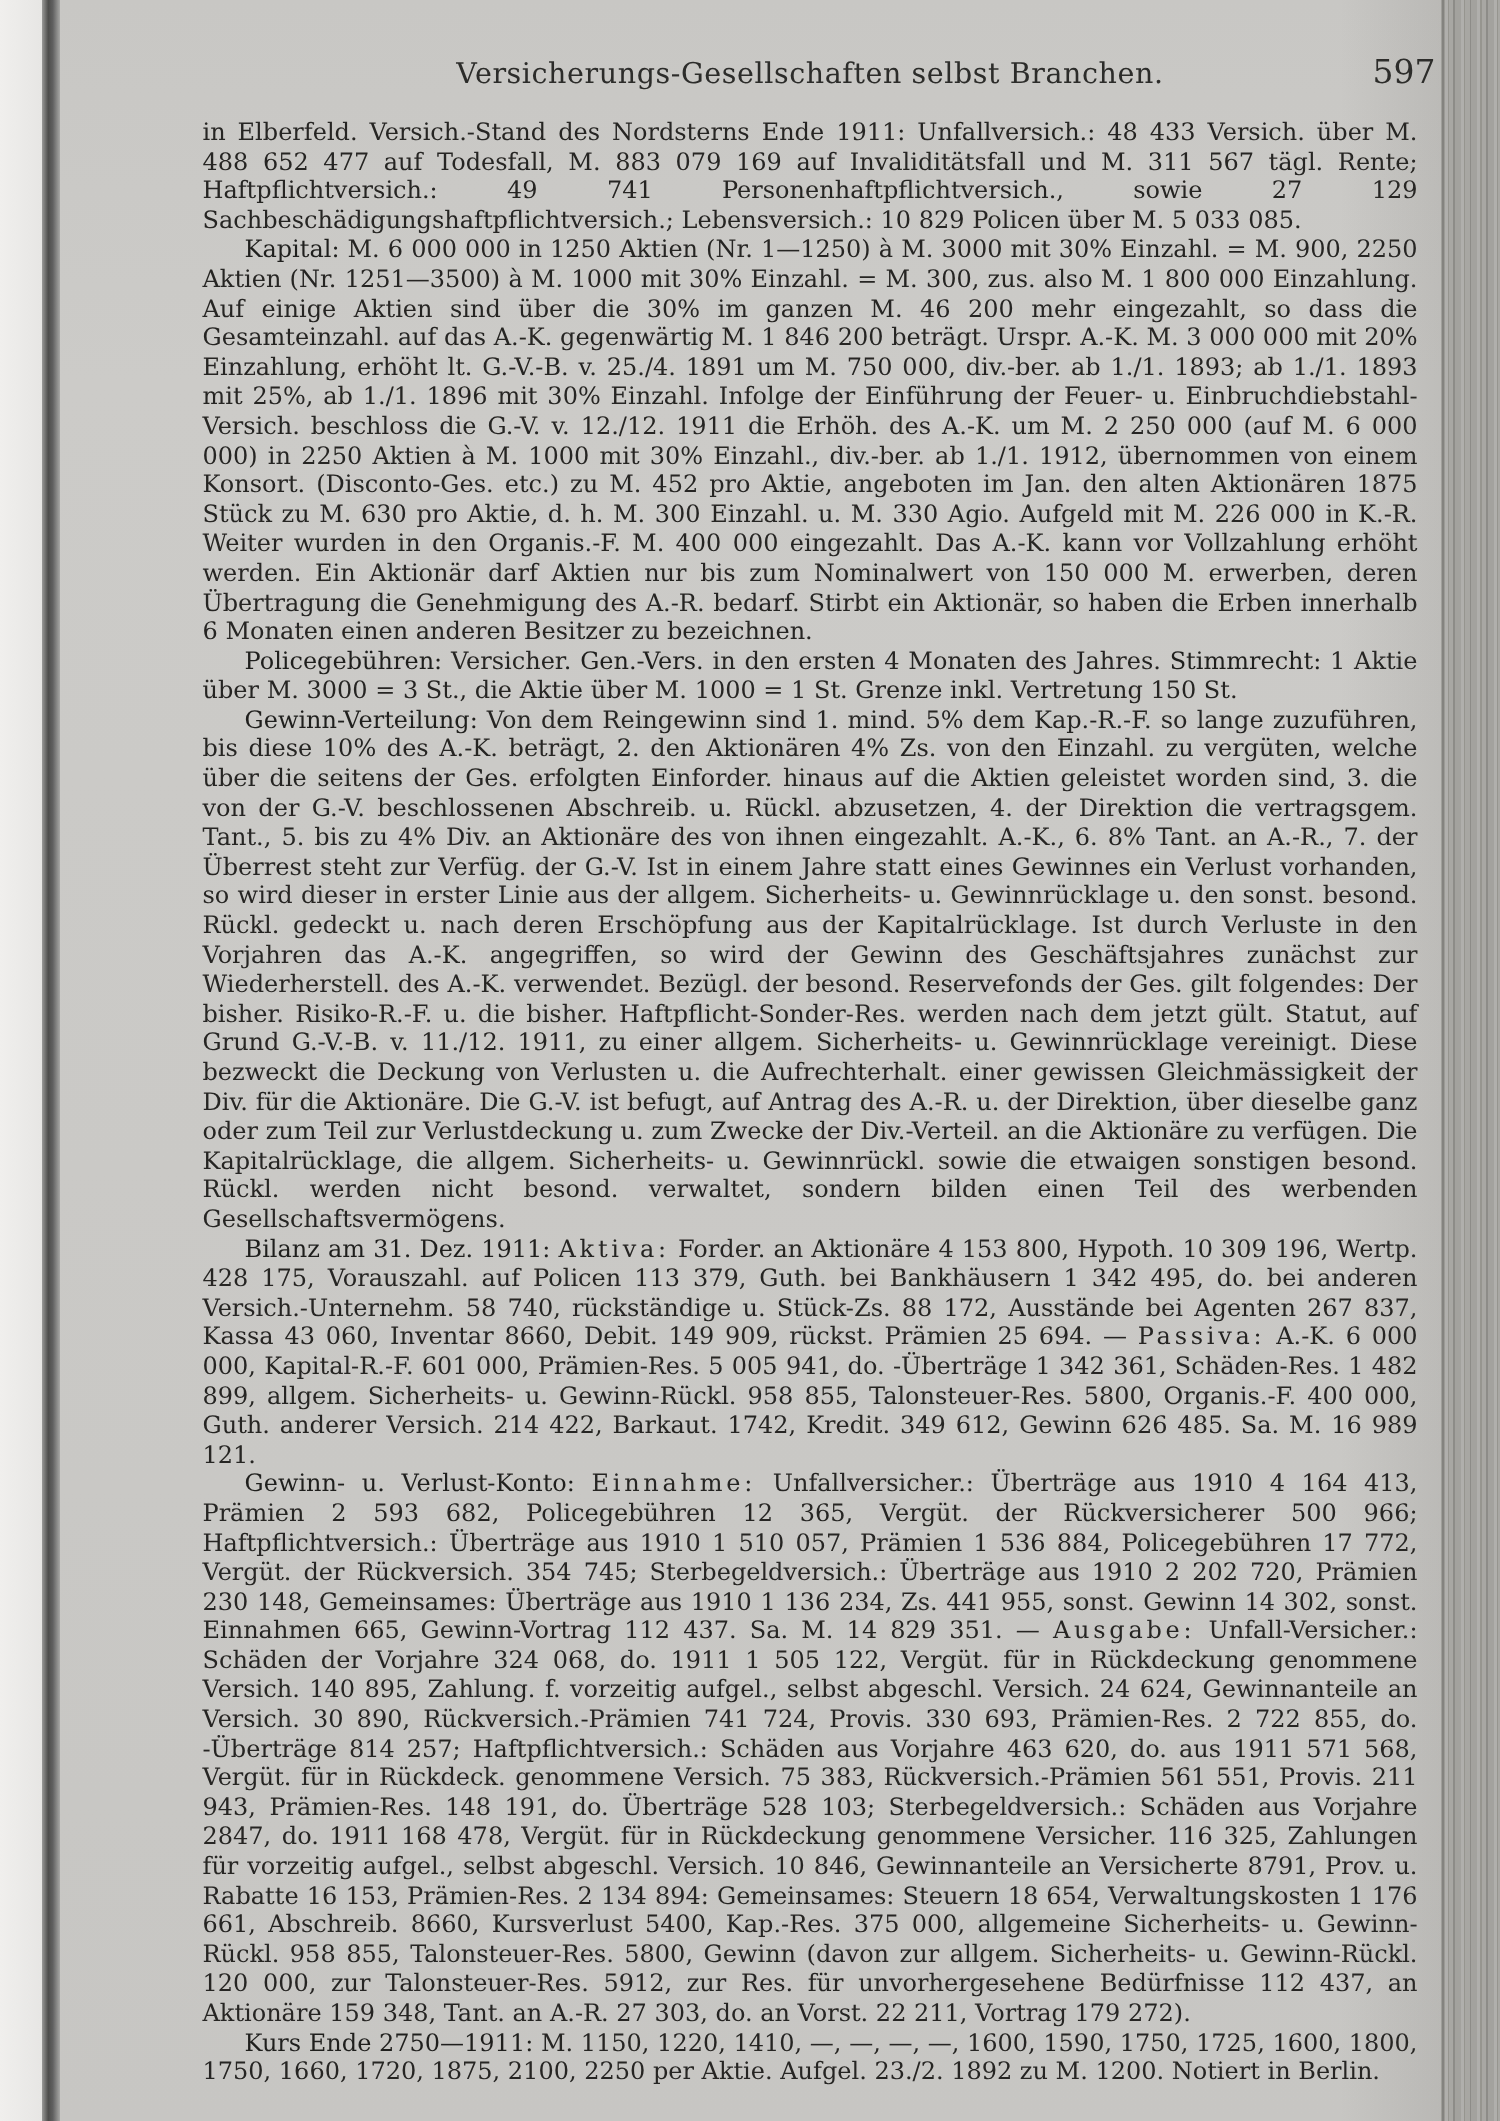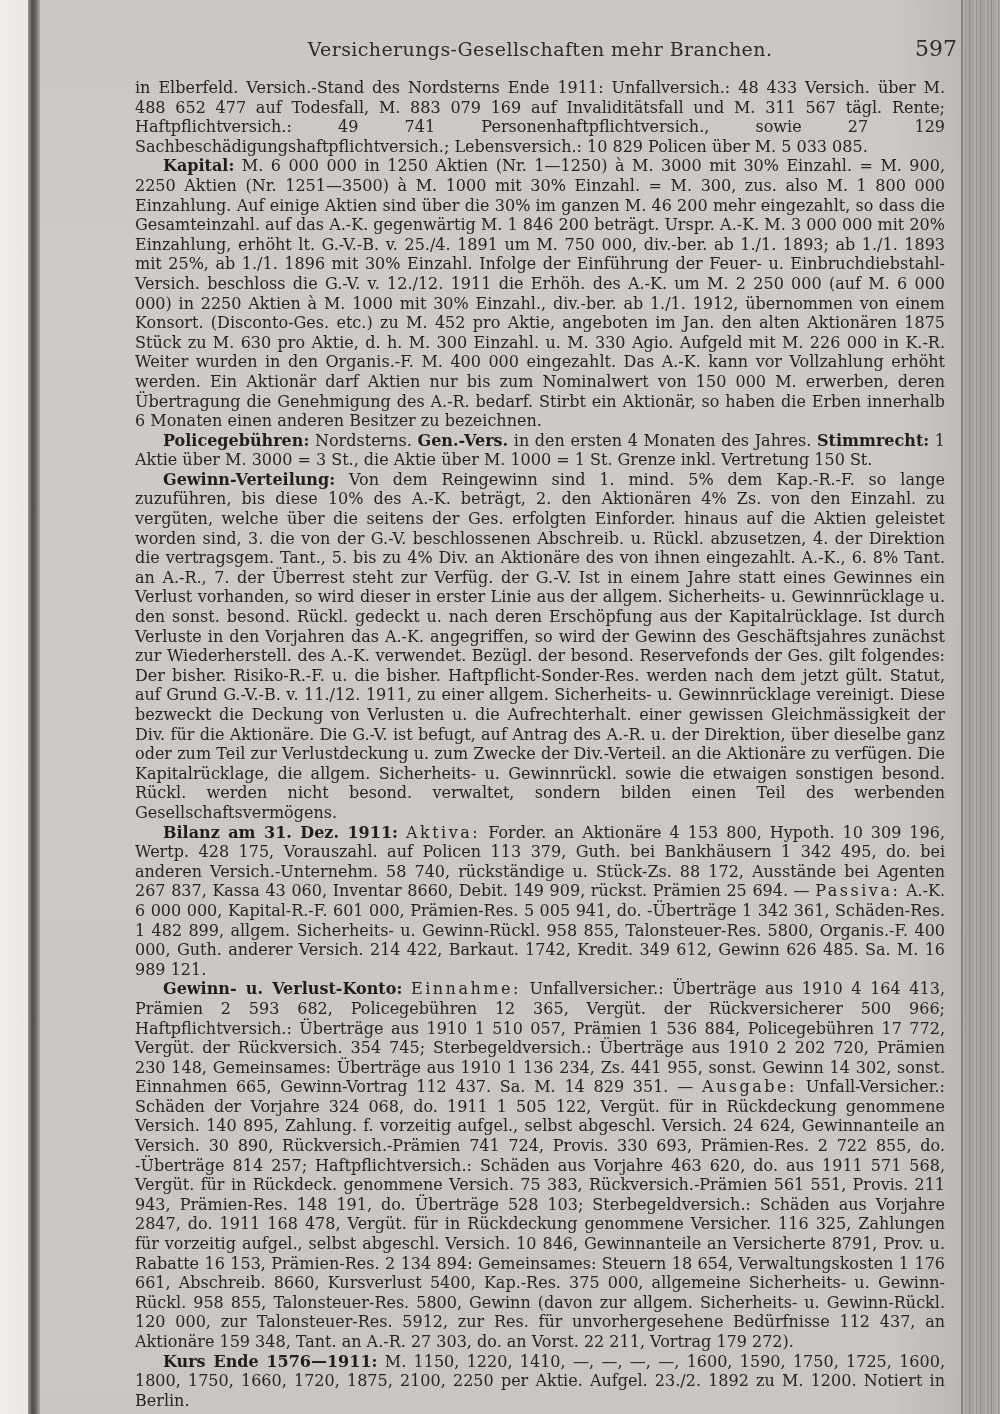--- a/index.html
+++ b/index.html
@@ -58,39 +58,39 @@
   }
 
   .text-block {
     position: absolute; left: 95px; width: 810px; top: 78px;
     font-size: 16px; line-height: 19.6px;
     color: #262523;
     text-align: justify;
   }
   p.para { margin: 0; }
   p.para.indent { text-indent: 28px; }
-  .seg-bold { font-weight: bold; color: #1f1f1d; }
+  .seg-bold { font-weight: normal; color: #1f1f1d; }
   .seg-spaced { letter-spacing: 2.5px; }
 </style>
 </head>
 <body>
 
 <div class="scan">
   <div class="left-strip"></div>
   <div class="gutter"></div>
   <div class="page">
     <div class="header">
-      <div class="running-title">Versicherungs-Gesellschaften mehr Branchen.</div>
+      <div class="running-title">Versicherungs-Gesellschaften selbst Branchen.</div>
       <div class="page-number">597</div>
     </div>
     <div class="text-block">
         <p class="para"><span class="seg-normal">in Elberfeld. Versich.-Stand des Nordsterns Ende 1911: Unfallversich.: 48 433 Versich. über M. 488 652 477 auf Todesfall, M. 883 079 169 auf Invaliditätsfall und M. 311 567 tägl. Rente; Haftpflichtversich.: 49 741 Personenhaftpflichtversich., sowie 27 129 Sachbeschädigungshaftpflichtversich.; Lebensversich.: 10 829 Policen über M. 5 033 085.</span></p>
         <p class="para indent"><span class="seg-bold">Kapital:</span><span class="seg-normal"> M. 6 000 000 in 1250 Aktien (Nr. 1—1250) à M. 3000 mit 30% Einzahl. = M. 900, 2250 Aktien (Nr. 1251—3500) à M. 1000 mit 30% Einzahl. = M. 300, zus. also M. 1 800 000 Einzahlung. Auf einige Aktien sind über die 30% im ganzen M. 46 200 mehr eingezahlt, so dass die Gesamteinzahl. auf das A.-K. gegenwärtig M. 1 846 200 beträgt. Urspr. A.-K. M. 3 000 000 mit 20% Einzahlung, erhöht lt. G.-V.-B. v. 25./4. 1891 um M. 750 000, div.-ber. ab 1./1. 1893; ab 1./1. 1893 mit 25%, ab 1./1. 1896 mit 30% Einzahl. Infolge der Einführung der Feuer- u. Einbruchdiebstahl-Versich. beschloss die G.-V. v. 12./12. 1911 die Erhöh. des A.-K. um M. 2 250 000 (auf M. 6 000 000) in 2250 Aktien à M. 1000 mit 30% Einzahl., div.-ber. ab 1./1. 1912, übernommen von einem Konsort. (Disconto-Ges. etc.) zu M. 452 pro Aktie, angeboten im Jan. den alten Aktionären 1875 Stück zu M. 630 pro Aktie, d. h. M. 300 Einzahl. u. M. 330 Agio. Aufgeld mit M. 226 000 in K.-R. Weiter wurden in den Organis.-F. M. 400 000 eingezahlt. Das A.-K. kann vor Vollzahlung erhöht werden. Ein Aktionär darf Aktien nur bis zum Nominalwert von 150 000 M. erwerben, deren Übertragung die Genehmigung des A.-R. bedarf. Stirbt ein Aktionär, so haben die Erben innerhalb 6 Monaten einen anderen Besitzer zu bezeichnen.</span></p>
-        <p class="para indent"><span class="seg-bold">Policegebühren:</span><span class="seg-normal"> Nordsterns. </span><span class="seg-bold">Gen.-Vers.</span><span class="seg-normal"> in den ersten 4 Monaten des Jahres. </span><span class="seg-bold">Stimmrecht:</span><span class="seg-normal"> 1 Aktie über M. 3000 = 3 St., die Aktie über M. 1000 = 1 St. Grenze inkl. Vertretung 150 St.</span></p>
+        <p class="para indent"><span class="seg-bold">Policegebühren:</span><span class="seg-normal"> Versicher. </span><span class="seg-bold">Gen.-Vers.</span><span class="seg-normal"> in den ersten 4 Monaten des Jahres. </span><span class="seg-bold">Stimmrecht:</span><span class="seg-normal"> 1 Aktie über M. 3000 = 3 St., die Aktie über M. 1000 = 1 St. Grenze inkl. Vertretung 150 St.</span></p>
         <p class="para indent"><span class="seg-bold">Gewinn-Verteilung:</span><span class="seg-normal"> Von dem Reingewinn sind 1. mind. 5% dem Kap.-R.-F. so lange zuzuführen, bis diese 10% des A.-K. beträgt, 2. den Aktionären 4% Zs. von den Einzahl. zu vergüten, welche über die seitens der Ges. erfolgten Einforder. hinaus auf die Aktien geleistet worden sind, 3. die von der G.-V. beschlossenen Abschreib. u. Rückl. abzusetzen, 4. der Direktion die vertragsgem. Tant., 5. bis zu 4% Div. an Aktionäre des von ihnen eingezahlt. A.-K., 6. 8% Tant. an A.-R., 7. der Überrest steht zur Verfüg. der G.-V. Ist in einem Jahre statt eines Gewinnes ein Verlust vorhanden, so wird dieser in erster Linie aus der allgem. Sicherheits- u. Gewinnrücklage u. den sonst. besond. Rückl. gedeckt u. nach deren Erschöpfung aus der Kapitalrücklage. Ist durch Verluste in den Vorjahren das A.-K. angegriffen, so wird der Gewinn des Geschäftsjahres zunächst zur Wiederherstell. des A.-K. verwendet. Bezügl. der besond. Reservefonds der Ges. gilt folgendes: Der bisher. Risiko-R.-F. u. die bisher. Haftpflicht-Sonder-Res. werden nach dem jetzt gült. Statut, auf Grund G.-V.-B. v. 11./12. 1911, zu einer allgem. Sicherheits- u. Gewinnrücklage vereinigt. Diese bezweckt die Deckung von Verlusten u. die Aufrechterhalt. einer gewissen Gleichmässigkeit der Div. für die Aktionäre. Die G.-V. ist befugt, auf Antrag des A.-R. u. der Direktion, über dieselbe ganz oder zum Teil zur Verlustdeckung u. zum Zwecke der Div.-Verteil. an die Aktionäre zu verfügen. Die Kapitalrücklage, die allgem. Sicherheits- u. Gewinnrückl. sowie die etwaigen sonstigen besond. Rückl. werden nicht besond. verwaltet, sondern bilden einen Teil des werbenden Gesellschaftsvermögens.</span></p>
         <p class="para indent"><span class="seg-bold">Bilanz am 31. Dez. 1911:</span><span class="seg-normal"> </span><span class="seg-spaced">Aktiva:</span><span class="seg-normal"> Forder. an Aktionäre 4 153 800, Hypoth. 10 309 196, Wertp. 428 175, Vorauszahl. auf Policen 113 379, Guth. bei Bankhäusern 1 342 495, do. bei anderen Versich.-Unternehm. 58 740, rückständige u. Stück-Zs. 88 172, Ausstände bei Agenten 267 837, Kassa 43 060, Inventar 8660, Debit. 149 909, rückst. Prämien 25 694. — </span><span class="seg-spaced">Passiva:</span><span class="seg-normal"> A.-K. 6 000 000, Kapital-R.-F. 601 000, Prämien-Res. 5 005 941, do. -Überträge 1 342 361, Schäden-Res. 1 482 899, allgem. Sicherheits- u. Gewinn-Rückl. 958 855, Talonsteuer-Res. 5800, Organis.-F. 400 000, Guth. anderer Versich. 214 422, Barkaut. 1742, Kredit. 349 612, Gewinn 626 485. Sa. M. 16 989 121.</span></p>
         <p class="para indent"><span class="seg-bold">Gewinn- u. Verlust-Konto:</span><span class="seg-normal"> </span><span class="seg-spaced">Einnahme:</span><span class="seg-normal"> Unfallversicher.: Überträge aus 1910 4 164 413, Prämien 2 593 682, Policegebühren 12 365, Vergüt. der Rückversicherer 500 966; Haftpflichtversich.: Überträge aus 1910 1 510 057, Prämien 1 536 884, Policegebühren 17 772, Vergüt. der Rückversich. 354 745; Sterbegeldversich.: Überträge aus 1910 2 202 720, Prämien 230 148, Gemeinsames: Überträge aus 1910 1 136 234, Zs. 441 955, sonst. Gewinn 14 302, sonst. Einnahmen 665, Gewinn-Vortrag 112 437. Sa. M. 14 829 351. — </span><span class="seg-spaced">Ausgabe:</span><span class="seg-normal"> Unfall-Versicher.: Schäden der Vorjahre 324 068, do. 1911 1 505 122, Vergüt. für in Rückdeckung genommene Versich. 140 895, Zahlung. f. vorzeitig aufgel., selbst abgeschl. Versich. 24 624, Gewinnanteile an Versich. 30 890, Rückversich.-Prämien 741 724, Provis. 330 693, Prämien-Res. 2 722 855, do. -Überträge 814 257; Haftpflichtversich.: Schäden aus Vorjahre 463 620, do. aus 1911 571 568, Vergüt. für in Rückdeck. genommene Versich. 75 383, Rückversich.-Prämien 561 551, Provis. 211 943, Prämien-Res. 148 191, do. Überträge 528 103; Sterbegeldversich.: Schäden aus Vorjahre 2847, do. 1911 168 478, Vergüt. für in Rückdeckung genommene Versicher. 116 325, Zahlungen für vorzeitig aufgel., selbst abgeschl. Versich. 10 846, Gewinnanteile an Versicherte 8791, Prov. u. Rabatte 16 153, Prämien-Res. 2 134 894: Gemeinsames: Steuern 18 654, Verwaltungskosten 1 176 661, Abschreib. 8660, Kursverlust 5400, Kap.-Res. 375 000, allgemeine Sicherheits- u. Gewinn-Rückl. 958 855, Talonsteuer-Res. 5800, Gewinn (davon zur allgem. Sicherheits- u. Gewinn-Rückl. 120 000, zur Talonsteuer-Res. 5912, zur Res. für unvorhergesehene Bedürfnisse 112 437, an Aktionäre 159 348, Tant. an A.-R. 27 303, do. an Vorst. 22 211, Vortrag 179 272).</span></p>
-        <p class="para indent"><span class="seg-bold">Kurs Ende 1576—1911:</span><span class="seg-normal"> M. 1150, 1220, 1410, —, —, —, —, 1600, 1590, 1750, 1725, 1600, 1800, 1750, 1660, 1720, 1875, 2100, 2250 per Aktie. Aufgel. 23./2. 1892 zu M. 1200. Notiert in Berlin.</span></p>
+        <p class="para indent"><span class="seg-bold">Kurs Ende 2750—1911:</span><span class="seg-normal"> M. 1150, 1220, 1410, —, —, —, —, 1600, 1590, 1750, 1725, 1600, 1800, 1750, 1660, 1720, 1875, 2100, 2250 per Aktie. Aufgel. 23./2. 1892 zu M. 1200. Notiert in Berlin.</span></p>
       </div>
     <div class="curve-shadow"></div>
   </div>
   <div class="page-edge"></div>
 </div>
 
 </body></html>

